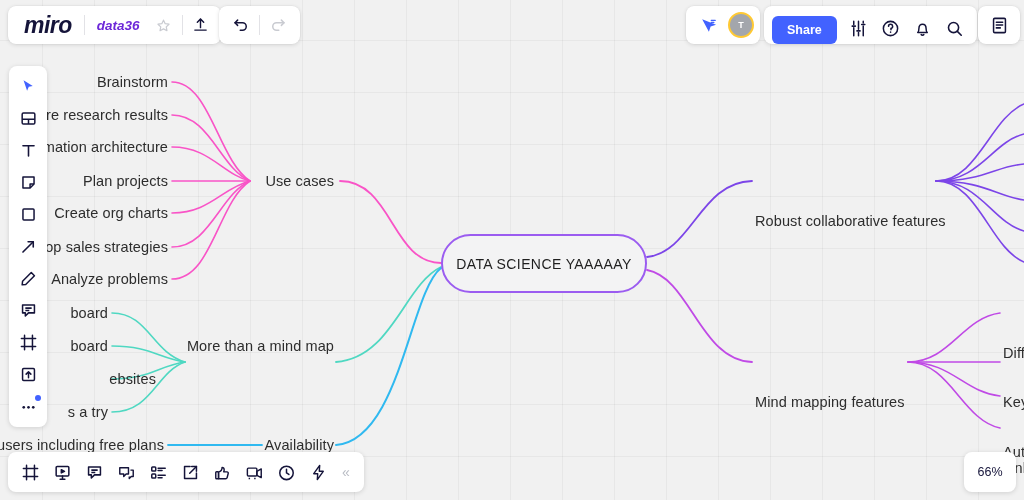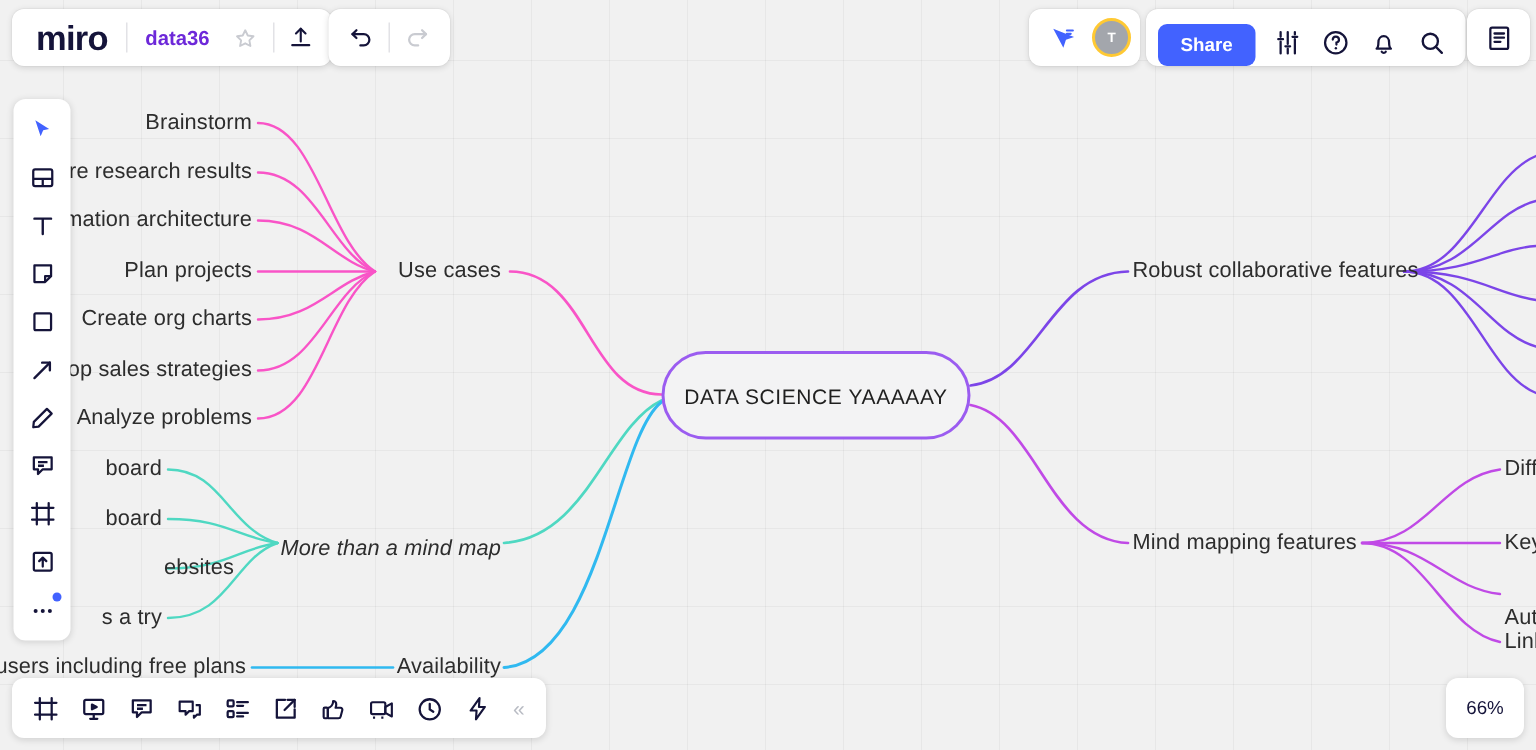--- a/index.html
+++ b/index.html
@@ -31,21 +31,21 @@
 
   .node-label {
     position: absolute;
     font-size: 14.5px;
     color: #2d2d2d;
     white-space: nowrap;
     line-height: 1;
     letter-spacing: .1px;
   }
   .node-label.r { transform: translate(-100%, -50%); }
-  .node-label.l { transform: translate(0, -50%); }
+  .node-label.l { transform: translate(0, -50%); margin-top: 40px; }
 
   .central {
     position: absolute;
     left: 441px; top: 234px;
     width: 206px; height: 59px;
     border: 2px solid #9b5cf0;
     border-radius: 30px;
     background: #f3f3f4;
     display: flex; align-items: center; justify-content: center;
     font-size: 14px;
@@ -54,21 +54,21 @@
   }
 
   
   .bar {
     position: absolute;
     background: #ffffff;
     border-radius: 8px;
     box-shadow: 0 1px 4px rgba(0,0,0,.12), 0 0 0 .5px rgba(0,0,0,.04);
     display: flex; align-items: center;
   }
-  #hdr-left   { left: 8px;   top: 6px; height: 38px; padding: 0 4px; }
+  #hdr-left   { left: 8px;   top: 6px; height: 38px; padding: 0 4px; font-style: italic; }
   #hdr-undo   { left: 219px; top: 6px; height: 38px; padding: 0 6px; }
   #hdr-pres   { left: 686px; top: 6px; height: 38px; padding: 0 6px; }
   #hdr-tools  { left: 764px; top: 6px; height: 38px; padding: 0 6px; align-items: flex-end; }
   #hdr-notes  { left: 978px; top: 6px; height: 38px; width: 42px; justify-content:center; }
 
   .logo {
     font-size: 23px; font-weight: 700; color: #15143a;
     letter-spacing: -.5px; padding: 0 10px 0 12px; line-height: 1;
   }
   .divider { width: 1px; height: 20px; background: #e2e2e6; margin: 0 2px; }
@@ -195,21 +195,21 @@
       </g>
     </svg>
 
     <div class="central">
       <span>DATA SCIENCE YAAAAAY</span>
     </div>
 
     <div class="node-label r" style="left:334px; top:181px;">
       <span>Use cases</span>
     </div>
-    <div class="node-label r" style="left:334px; top:366px;font-style:italic;">
+    <div class="node-label r" style="left:334px; top:346px;">
       <span>More than a mind map</span>
     </div>
     <div class="node-label r" style="left:334px; top:445px;">
       <span>Availability</span>
     </div>
     <div class="node-label l" style="left:755px; top:181px;">
       <span>Robust collaborative features</span>
     </div>
     <div class="node-label l" style="left:755px; top:362px;">
       <span>Mind mapping features</span>

